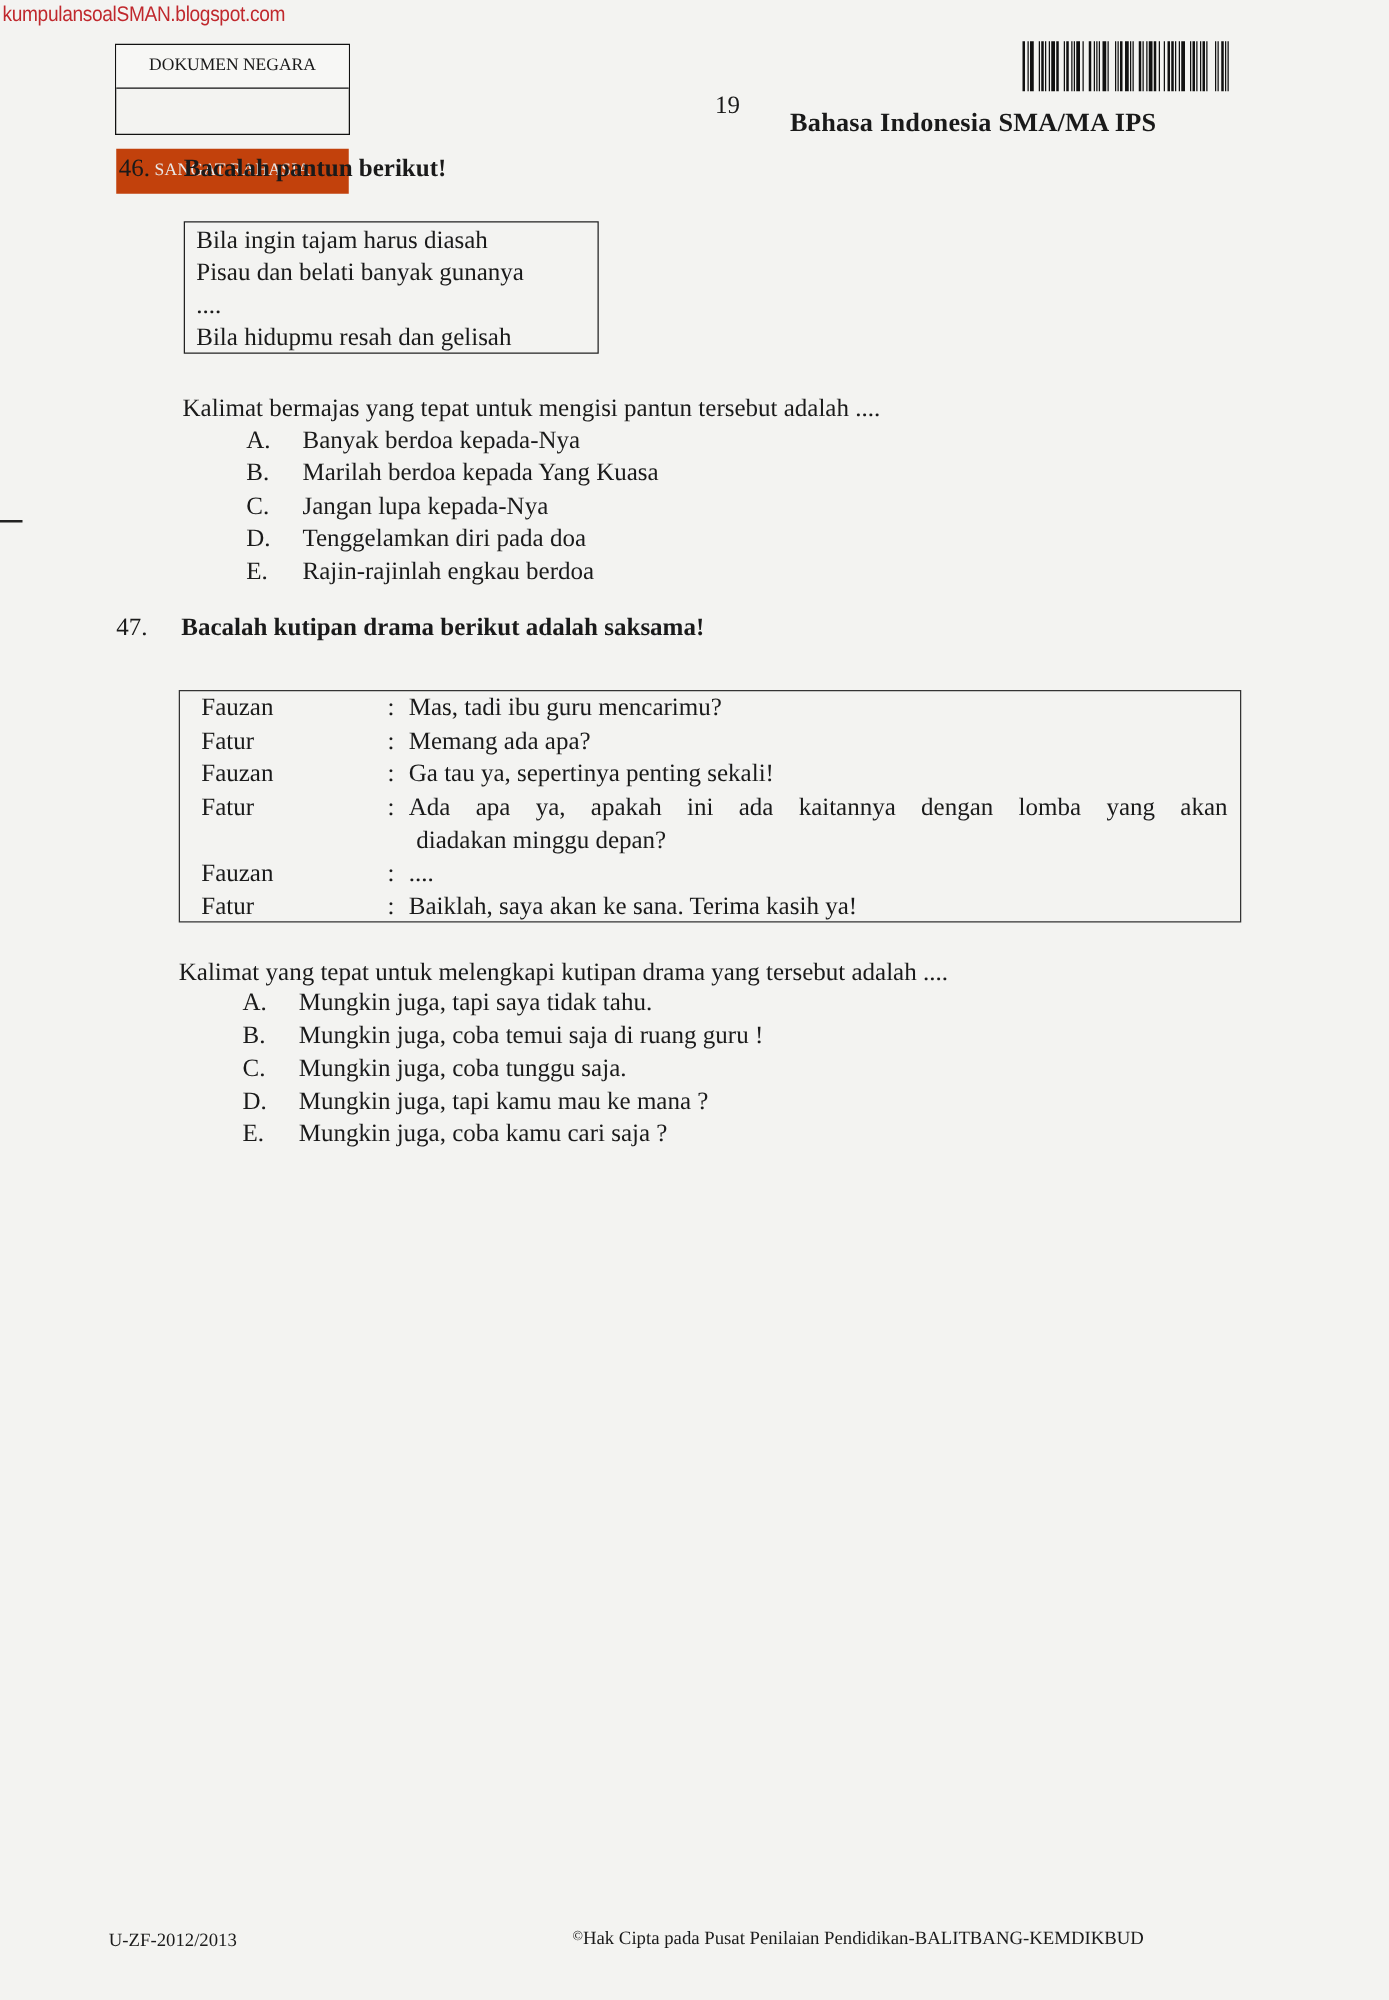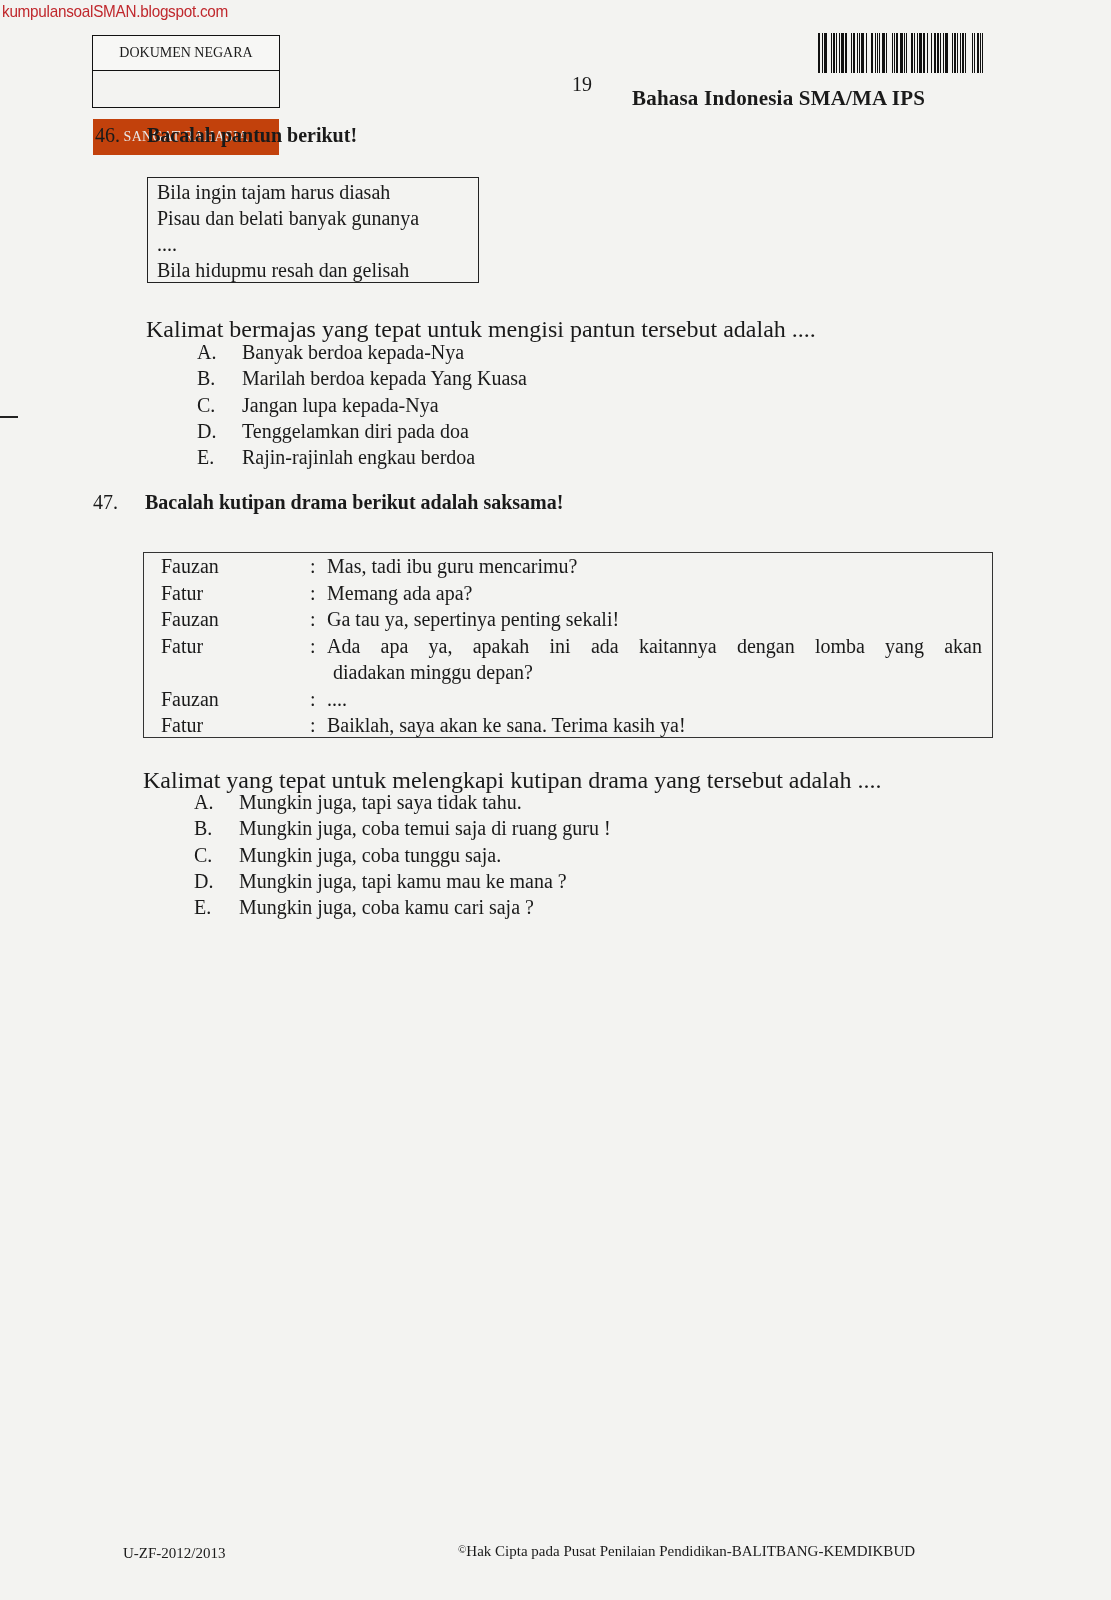--- a/index.html
+++ b/index.html
@@ -34,36 +34,36 @@
       position: absolute; left: 632px; top: 86px; font-size: 21px; font-weight: bold; letter-spacing: 0.2px;
     }
     .q-title { position: absolute; font-size: 20px; }
     .q-title .num { display: inline-block; width: 52px; }
     .q-title .txt { font-weight: bold; }
     .pantun {
       position: absolute; left: 147px; top: 177px; width: 332px; height: 106px;
       border: 1.5px solid #222; box-sizing: border-box; padding: 1px 0 0 9px;
       font-size: 20px; line-height: 26px;
     }
-    .question-text { position: absolute; font-size: 24px; }
+    .question-text { position: absolute; font-size: 20px; }
     .options { position: absolute; font-size: 20px; }
     .options .opt { height: 26.3px; display: flex; }
     .options .letter { width: 45px; }
     .drama {
       position: absolute; left: 143px; top: 552px; width: 850px; height: 186px;
       border: 1.5px solid #333; box-sizing: border-box; padding: 0 10px 0 17px;
       font-size: 20px; font-family: "Liberation Serif", serif;
     }
     .drama .line { display: flex; line-height: 26.5px; }
     .drama .speaker { width: 149px; flex: none; }
     .drama .colon { width: 17px; flex: none; }
     .drama .say { flex: 1; text-align: justify; text-align-last: left; }
     .drama .line.wrap .say { text-align: justify; }
     .drama .cont { padding-left: 172px; line-height: 26.5px; }
-    .footer-left { position: absolute; left: 87px; top: 1545px; font-size: 15px; margin-left: 36px; }
+    .footer-left { position: absolute; left: 87px; top: 1545px; font-size: 15px; }
     .footer-right { position: absolute; left: 458px; top: 1543px; font-size: 15px; }
     .footer-right sup { font-size: 11px; vertical-align: 3px; }
     .margin-mark { position: absolute; left: 0; top: 416px; width: 18px; height: 2px; background: #222; }
   </style>
 </head>
 <body>
 
 <div class="watermark">kumpulansoalSMAN.blogspot.com</div>
 
 <div class="margin-mark"></div>

